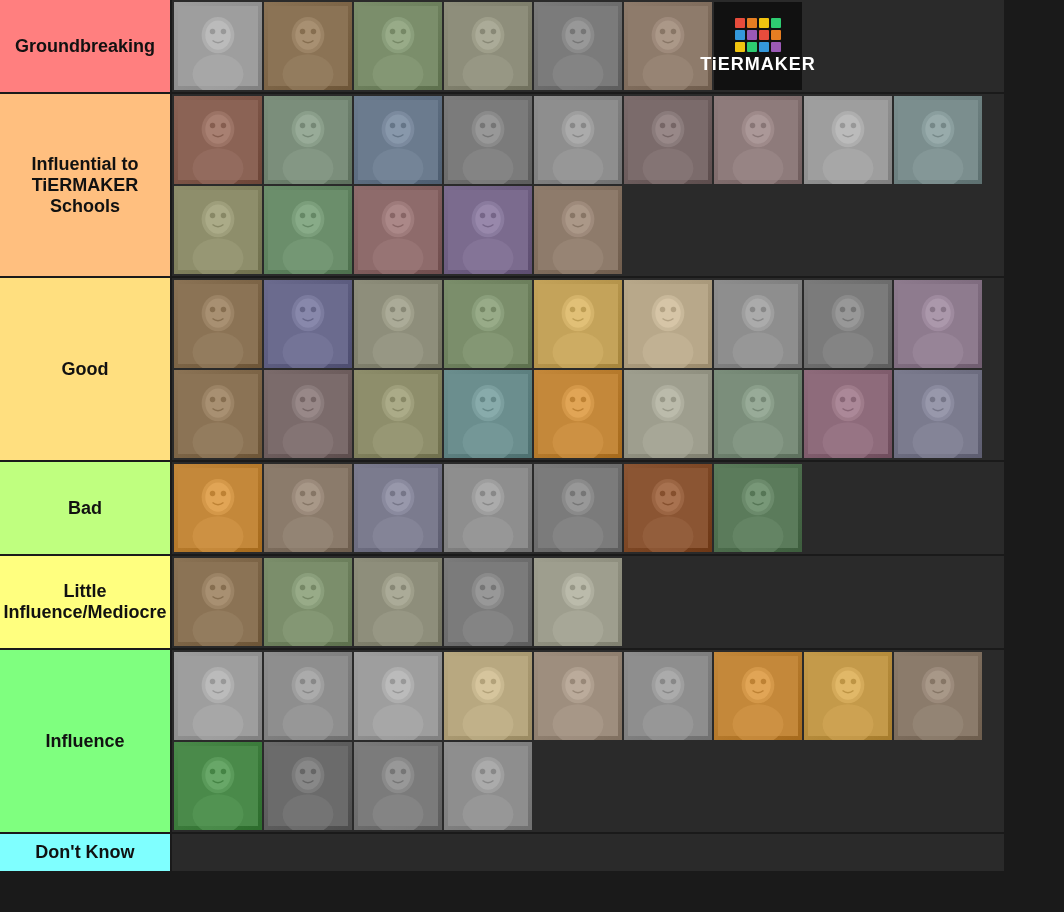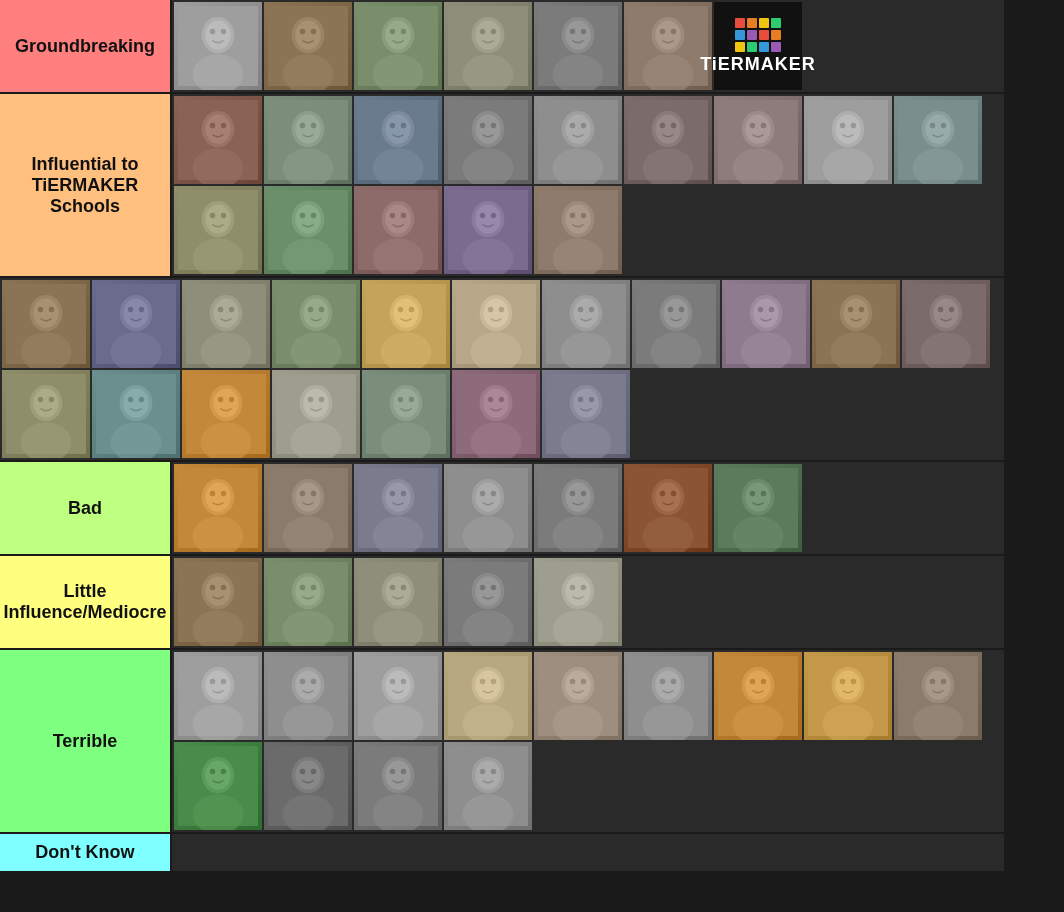--- a/index.html
+++ b/index.html
@@ -378,20 +378,21 @@
         <ellipse cx="44" cy="75" rx="28" ry="22" fill="#9d8a7a" opacity="0.6"></ellipse>
         <ellipse cx="38" cy="28" rx="3" ry="3" fill="#665343" opacity="0.5"></ellipse>
         <ellipse cx="50" cy="28" rx="3" ry="3" fill="#665343" opacity="0.5"></ellipse>
         <path d="M38 38 Q44 43 50 38" stroke="#665343" stroke-width="1.5" fill="none" opacity="0.5"></path>
       </svg>
             </div>
           </div>
         </div>
       </div>
       <div class="tier-row">
+        <div class="tier-label" style="background-color: rgb(255, 223, 127);">Good</div>
         <div class="tier-content">
           <div class="philosopher-slot">
             <div class="ph" style="background: linear-gradient(135deg, rgb(139, 115, 85) 0%, rgb(109, 85, 55) 100%);">
               <svg width="88" height="88" viewBox="0 0 88 88" xmlns="http://www.w3.org/2000/svg">
         <rect width="88" height="88" fill="#8B7355"></rect>
         <ellipse cx="44" cy="32" rx="18" ry="20" fill="#9f8769" opacity="0.8"></ellipse>
         <ellipse cx="44" cy="32" rx="14" ry="16" fill="#ae9678" opacity="0.7"></ellipse>
         <ellipse cx="44" cy="75" rx="28" ry="22" fill="#9a8264" opacity="0.6"></ellipse>
         <ellipse cx="38" cy="28" rx="3" ry="3" fill="#634b2d" opacity="0.5"></ellipse>
         <ellipse cx="50" cy="28" rx="3" ry="3" fill="#634b2d" opacity="0.5"></ellipse>
@@ -782,21 +783,21 @@
         <ellipse cx="44" cy="75" rx="28" ry="22" fill="#adad9d" opacity="0.6"></ellipse>
         <ellipse cx="38" cy="28" rx="3" ry="3" fill="#767666" opacity="0.5"></ellipse>
         <ellipse cx="50" cy="28" rx="3" ry="3" fill="#767666" opacity="0.5"></ellipse>
         <path d="M38 38 Q44 43 50 38" stroke="#767666" stroke-width="1.5" fill="none" opacity="0.5"></path>
       </svg>
             </div>
           </div>
         </div>
       </div>
       <div class="tier-row">
-        <div class="tier-label" style="background-color: rgb(127, 255, 127);">Terrible</div>
+        <div class="tier-label" style="background-color: rgb(127, 255, 127);">Influence</div>
         <div class="tier-content">
           <div class="philosopher-slot">
             <div class="ph" style="background: linear-gradient(135deg, rgb(158, 158, 158) 0%, rgb(128, 128, 128) 100%);">
               <svg width="88" height="88" viewBox="0 0 88 88" xmlns="http://www.w3.org/2000/svg">
         <rect width="88" height="88" fill="#9E9E9E"></rect>
         <ellipse cx="44" cy="32" rx="18" ry="20" fill="#b2b2b2" opacity="0.8"></ellipse>
         <ellipse cx="44" cy="32" rx="14" ry="16" fill="#c1c1c1" opacity="0.7"></ellipse>
         <ellipse cx="44" cy="75" rx="28" ry="22" fill="#adadad" opacity="0.6"></ellipse>
         <ellipse cx="38" cy="28" rx="3" ry="3" fill="#767676" opacity="0.5"></ellipse>
         <ellipse cx="50" cy="28" rx="3" ry="3" fill="#767676" opacity="0.5"></ellipse>

